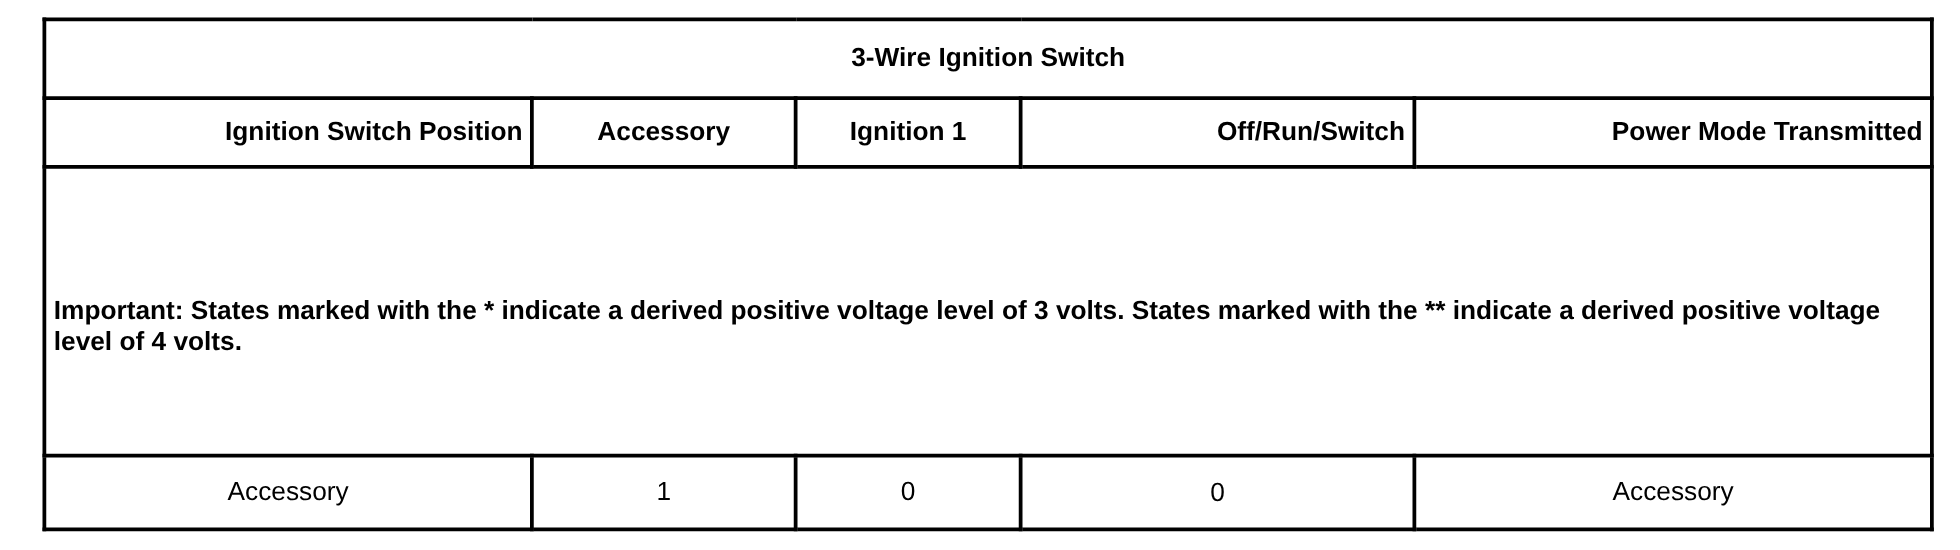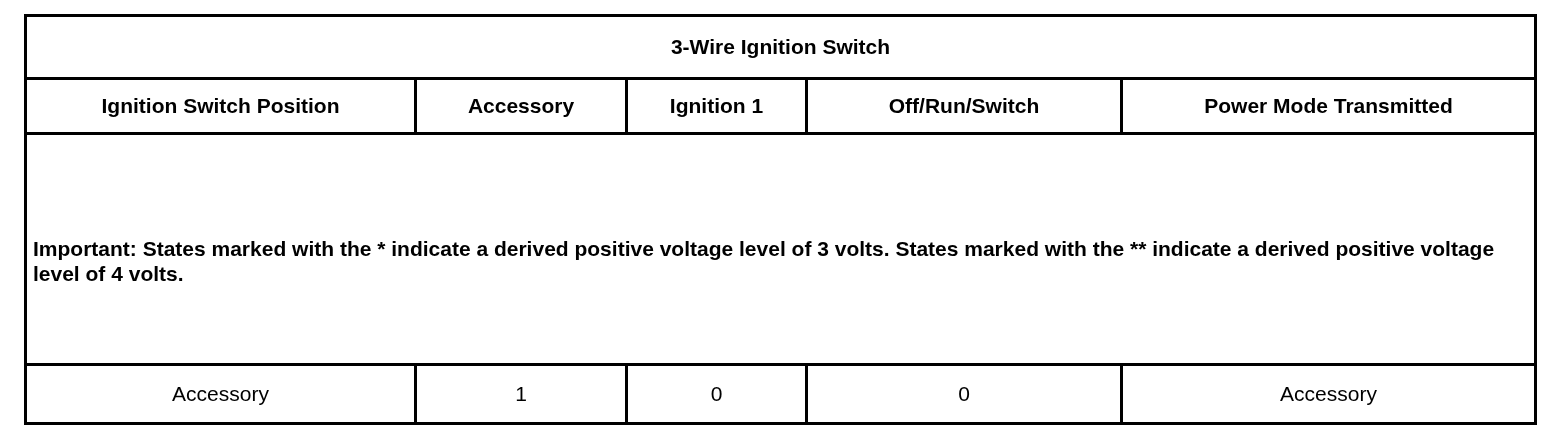--- a/index.html
+++ b/index.html
@@ -24,20 +24,21 @@
     height: 411px;
     box-sizing: border-box;
   }
 
   table.ign-table {
     width: 100%;
     height: 100%;
     border-collapse: collapse;
     table-layout: fixed;
     background: #ffffff;
+    margin-left: 10px;
   }
 
   table.ign-table,
   table.ign-table td {
     border: 3px solid #000000;
   }
 
   table.ign-table td {
     padding: 0 6px;
     font-size: 21px;
@@ -54,21 +55,21 @@
     font-size: 22px;
     height: 44px;
   }
 
   
   .hdr-row td {
     font-weight: bold;
     font-size: 22px;
     height: 38px;
   }
-  .hdr-left  { text-align: center;   padding-left: 7px; }
+  .hdr-left  { text-align: right;   padding-left: 7px; }
   .hdr-center{ text-align: center; }
 
   
   .note-cell {
     font-weight: bold;
     font-size: 21.5px;
     line-height: 1.30;
     text-align: left;
     vertical-align: middle;
     padding: 10px 10px 10px 7px;

